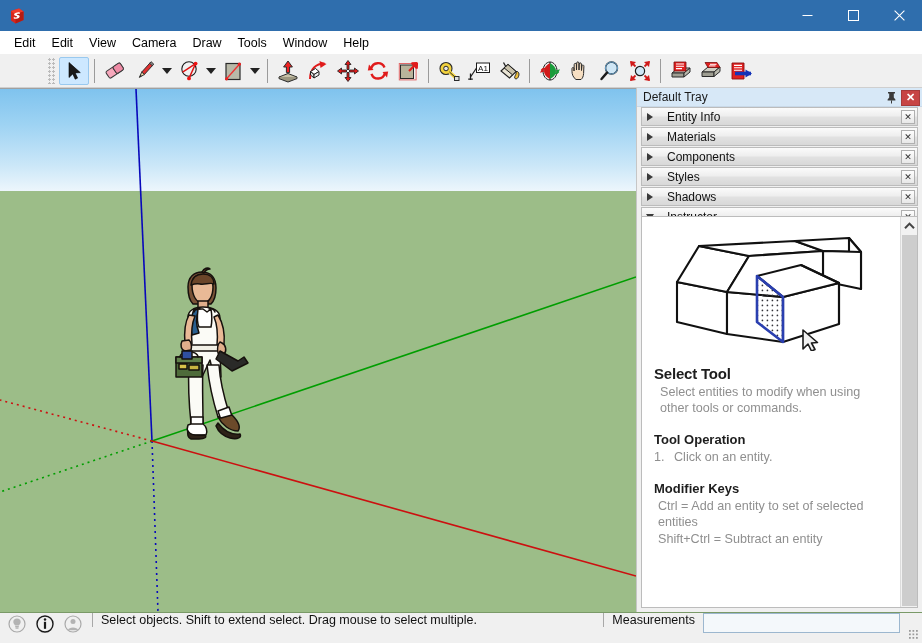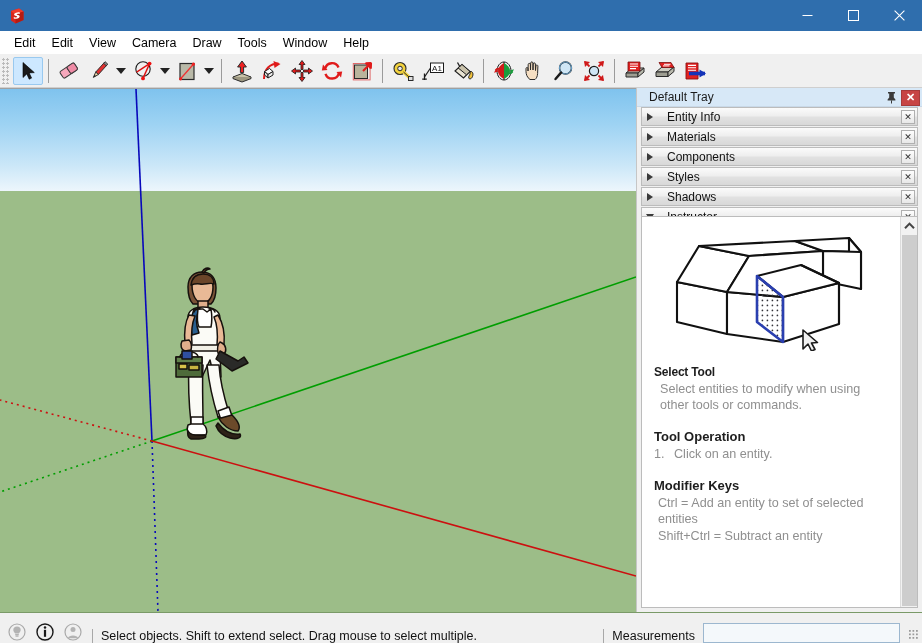--- a/index.html
+++ b/index.html
@@ -38,21 +38,21 @@
     box-sizing:border-box;
   }
   .menu-item{
     font-size:12.5px;color:#000;padding:2px 8px;white-space:nowrap;cursor:default;
   }
 
   
   .toolbar{
     position:absolute;left:0;top:54px;width:922px;height:34px;
     background:#f0f0f0;display:flex;align-items:center;
-    border-bottom:1px solid #cfcfcf;box-sizing:border-box;
+    border-bottom:1px solid #cfcfcf;box-sizing:border-box;padding-left:46px;
   }
   .grip{
     width:8px;height:26px;margin-left:2px;margin-right:3px;flex:none;
     background-image:
       radial-gradient(circle at 1.5px 1.5px, #b4b4b4 1px, transparent 1.2px);
     background-size:4px 4px;
     opacity:.9;
   }
   .tb-btn{
     width:30px;height:28px;display:flex;align-items:center;justify-content:center;
@@ -86,21 +86,21 @@
   .figure{position:absolute;}
 
   
   .tray{
     position:absolute;left:636px;top:88px;width:286px;height:524px;
     background:#f0f0f0;box-sizing:border-box;
     border-left:1px solid #c6c6c6;
   }
   .tray-title{
     position:relative;height:19px;background:#d7e8f7;display:flex;align-items:center;
-    padding-left:12px;box-sizing:border-box;border-bottom:1px solid #c9d9e8;
+    padding-left:6px;box-sizing:border-box;border-bottom:1px solid #c9d9e8;
   }
   .tray-title-text{font-size:12px;color:#1a1a1a;}
   .tray-title-btns{position:absolute;right:2px;top:0;height:19px;display:flex;align-items:center;gap:3px;}
   .pin-btn{width:14px;height:15px;display:flex;align-items:center;justify-content:center;}
   .tray-close{
     width:19px;height:16px;background:#c74444;display:flex;align-items:center;justify-content:center;
     color:#fff;font-size:11px;font-weight:bold;line-height:1;border:1px solid #a63a3a;box-sizing:border-box;
   }
   .panel-header{
     position:relative;height:19px;margin:0 4px 1px 4px;
@@ -133,33 +133,33 @@
     height:17px;display:flex;align-items:center;justify-content:center;
   }
   .scroll-thumb{
     position:absolute;left:1px;top:18px;width:15px;bottom:1px;background:#cdcdcd;
   }
   .instr-content{
     position:absolute;left:0;top:0;right:18px;bottom:0;padding:8px 10px 0 10px;box-sizing:border-box;
   }
   .instr-illus{display:block;margin:4px auto 0 auto;}
   .instr-h1{
-    font-size:12px;font-weight:bold;color:#1d1d1d;margin:14px 0 0 2px;letter-spacing:-.2px;
+    font-size:15px;font-weight:bold;color:#1d1d1d;margin:14px 0 0 2px;letter-spacing:-.2px;
   }
   .instr-p{font-size:12.6px;color:#8f8f8f;margin:2px 0 0 8px;line-height:1.28;}
   .instr-h2{font-size:13px;font-weight:bold;color:#1d1d1d;margin:16px 0 0 2px;}
   .instr-ol{margin:2px 0 0 0;padding:0;list-style:none;}
   .instr-li{font-size:12.6px;color:#8f8f8f;line-height:1.28;display:flex;}
   .instr-li .num{width:22px;flex:none;text-align:left;padding-left:2px;box-sizing:border-box;}
 
   
   .statusbar{
     position:absolute;left:0;top:612px;width:922px;height:31px;
     background:#f0f0f0;border-top:1px solid #7a9a68;box-sizing:border-box;
-    display:flex;align-items:flex-end;
+    display:flex;align-items:flex-start;
   }
   .sb-icon{width:22px;height:22px;margin-left:6px;flex:none;display:flex;align-items:center;justify-content:center;}
   .sb-sep{width:1px;height:14px;background:#a8a8a8;margin:0 8px;flex:none;}
   .sb-text{font-size:12.5px;color:#111;white-space:nowrap;}
   .sb-meas-label{font-size:12.5px;color:#111;white-space:nowrap;margin-right:8px;}
   .meas-input{
     width:197px;height:20px;background:#f4f8fb;border:1px solid #9cb7cf;box-sizing:border-box;
     font-family:"Liberation Sans",sans-serif;font-size:12px;padding:0 4px;color:#111;outline:none;
   }
   .resize-grip{

